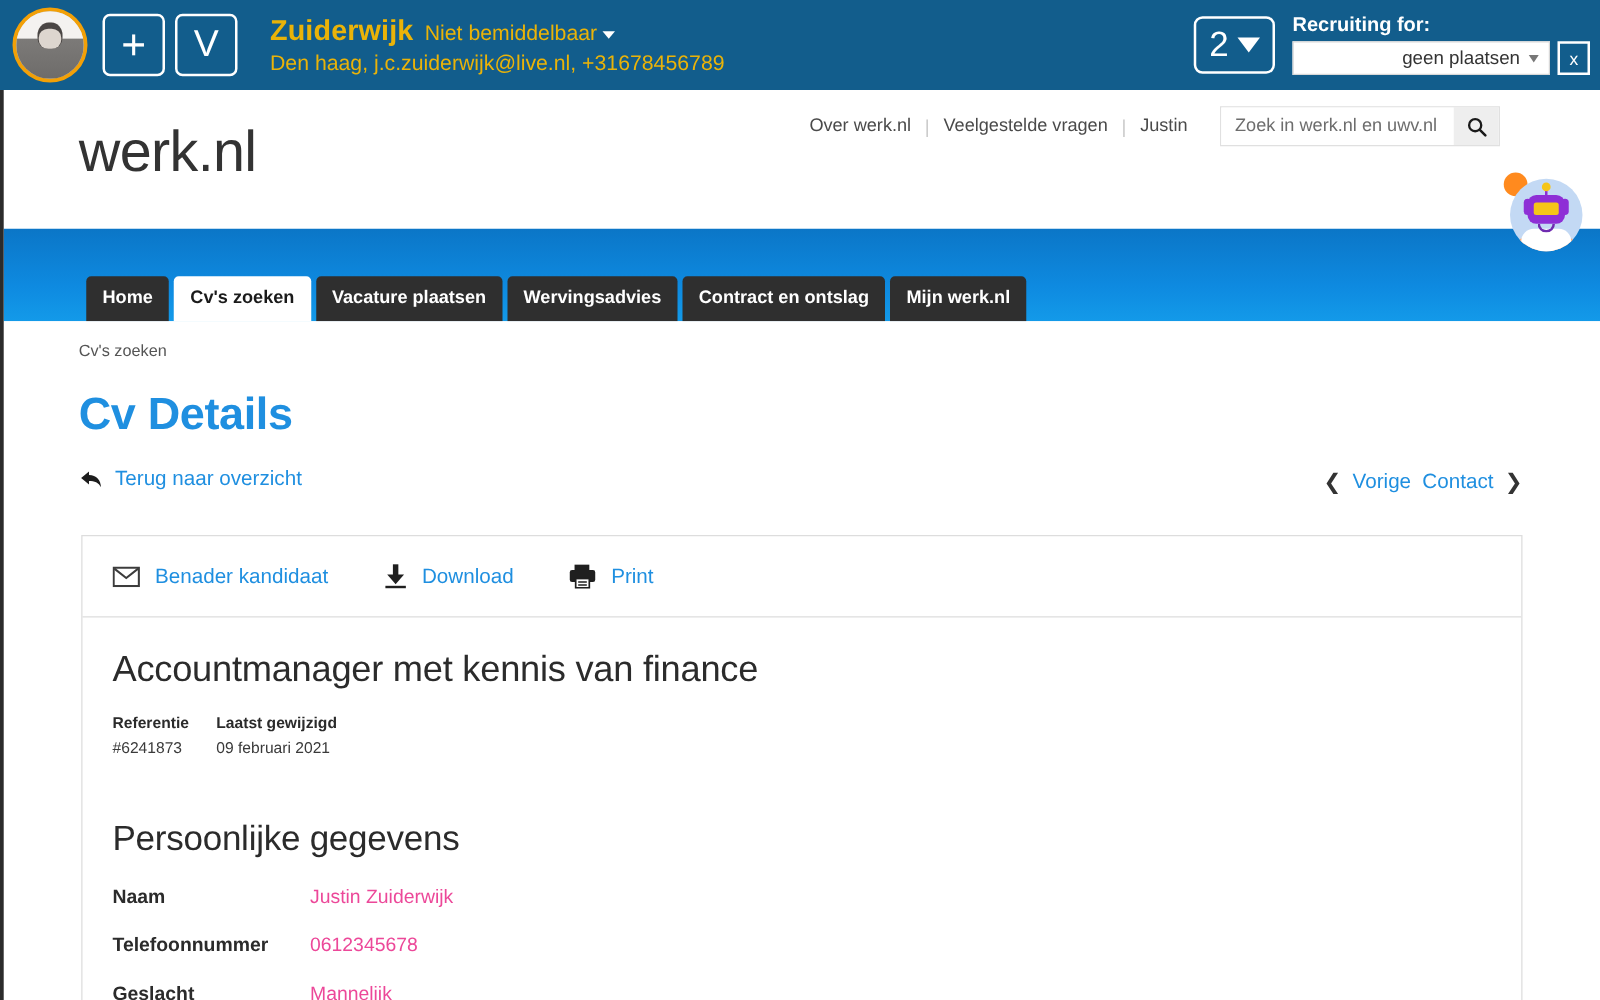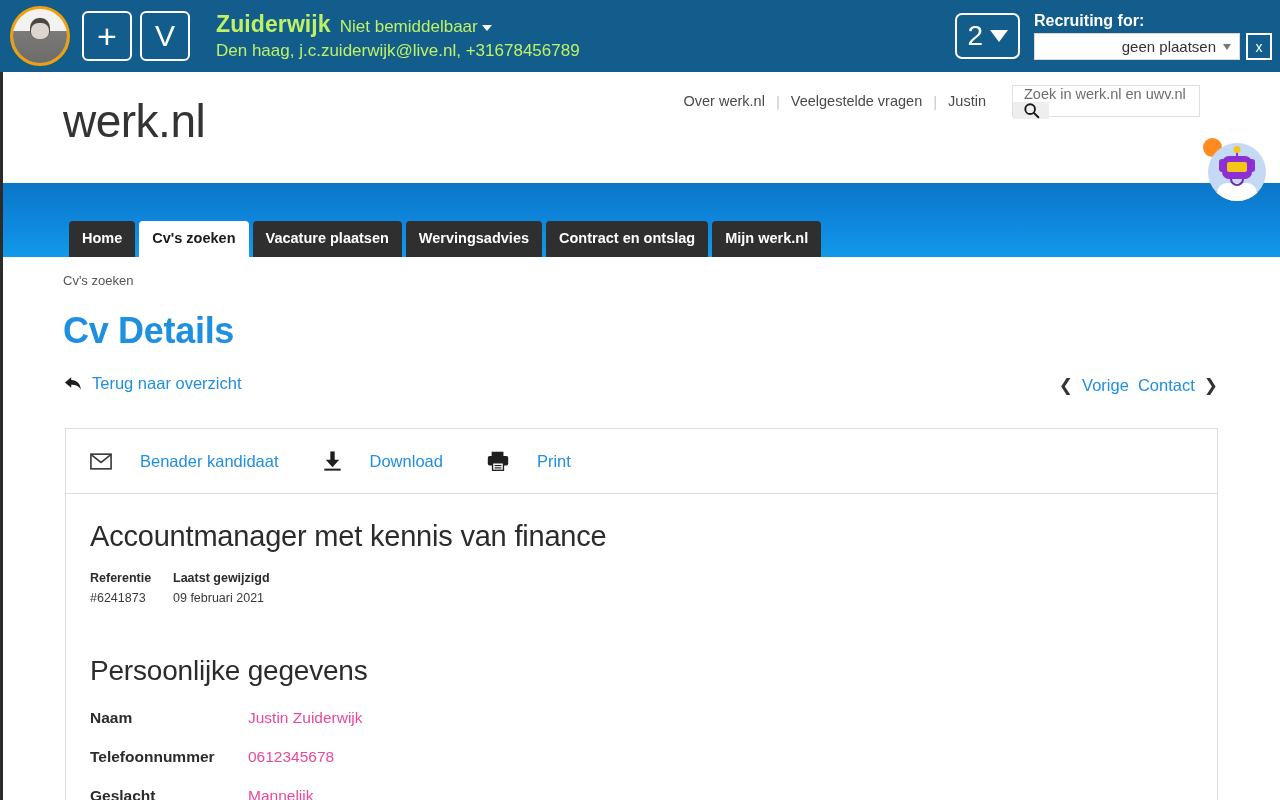--- a/index.html
+++ b/index.html
@@ -55,21 +55,21 @@
     display: flex; align-items: center; justify-content: center;
     font-size: 30px; line-height: 1;
     margin-right: 8px;
     flex: 0 0 auto;
     cursor: pointer;
     background: transparent;
   }
   .sq-btn.plus { font-size: 34px; font-weight: 300; }
   .ident {
     margin-left: 18px;
-    color: #bef264;
+    color: #eab308;
     min-width: 0;
   }
   .ident-line1 { display: flex; align-items: baseline; gap: 9px; white-space: nowrap; }
   .ident-name { font-size: 23px; font-weight: 700; letter-spacing: .1px; }
   .ident-status { font-size: 17px; font-weight: 400; }
   .caret-down {
     display: inline-block;
     width: 0; height: 0;
     border-left: 5px solid transparent;
     border-right: 5px solid transparent;
@@ -154,21 +154,20 @@
   .util-link {
     font-size: 14.5px; color: #4a4a4a;
     padding: 0 11px; cursor: pointer; white-space: nowrap;
   }
   .util-sep { color: #c9c9c9; font-size: 15px; }
   .searchbox {
     display: flex; align-items: stretch;
     margin-left: 15px;
     border: 1px solid #e0e0e0;
     height: 32px;
-    flex-direction: column;
   }
   .searchbox input {
     width: 186px;
     border: none; outline: none;
     padding: 0 11px;
     font-size: 14.5px; color: #333333;
     font-family: "Liberation Sans", sans-serif;
     background: #ffffff;
   }
   .searchbox input::placeholder { color: #6d6d6d; }
@@ -240,21 +239,21 @@
     border: 1px solid #dddddd;
     background: #ffffff;
   }
   .card-toolbar {
     display: flex; align-items: center;
     gap: 44px;
     padding: 22px 0 22px 24px;
     border-bottom: 1px solid #dddddd;
   }
   .tool-action {
-    display: flex; align-items: center; gap: 28px;
+    display: flex; align-items: center; gap: 12px;
     font-size: 16.5px; color: #1f8fe0;
     cursor: pointer;
     justify-content: space-between;
   }
   .card-body { padding: 26px 24px 0 24px; }
   .cv-title {
     font-size: 29px; font-weight: 400; color: #2b2b2b;
     letter-spacing: -.2px;
   }
   .meta-table { margin-top: 18px; }

